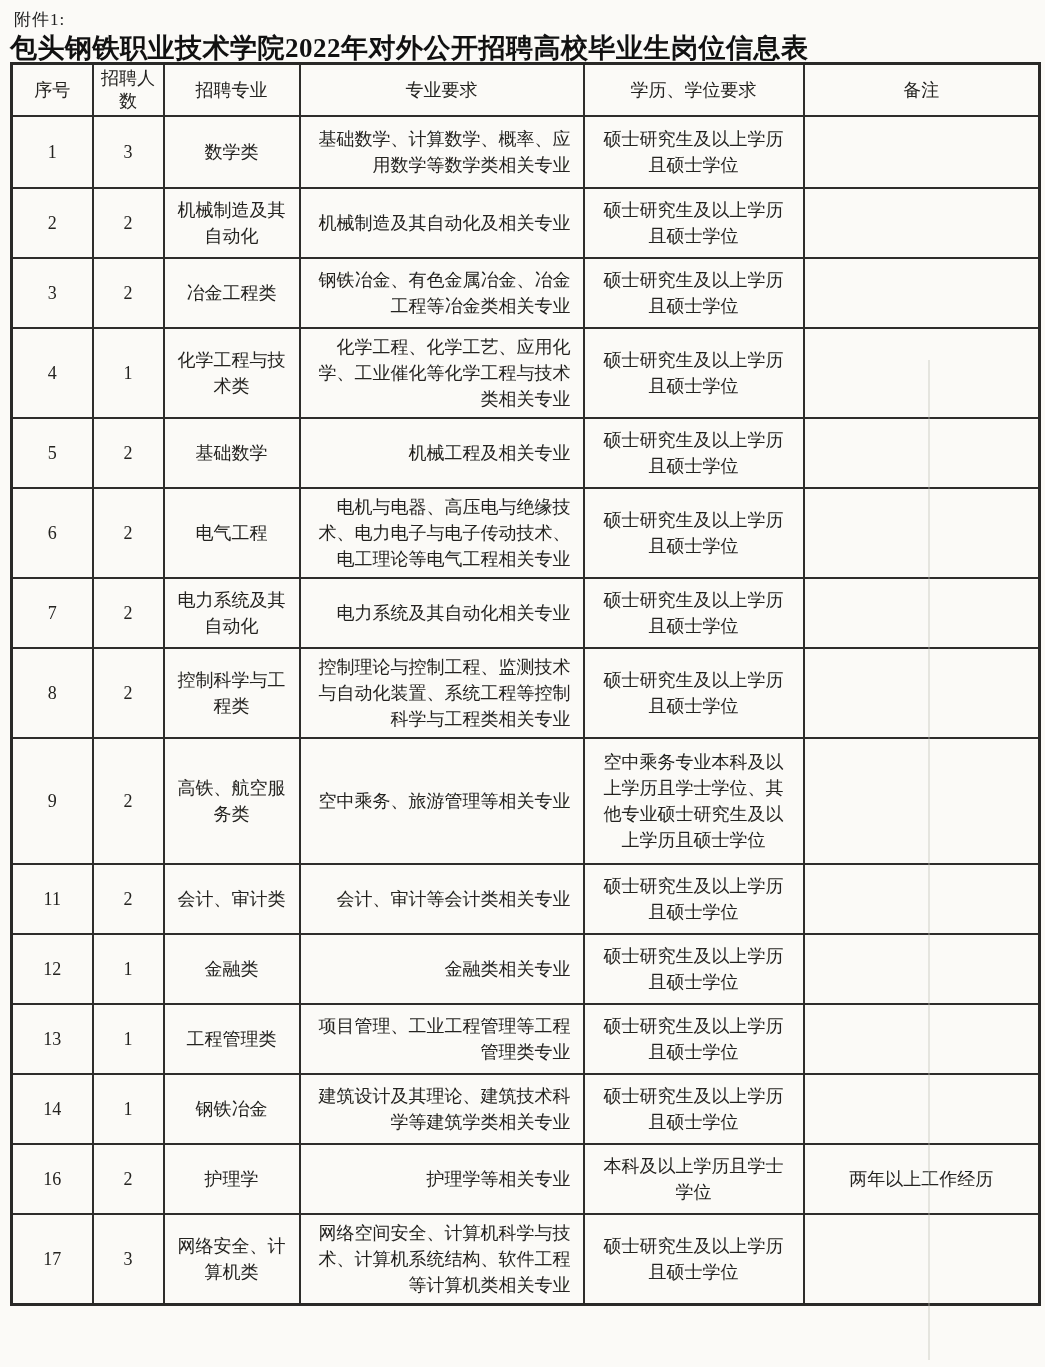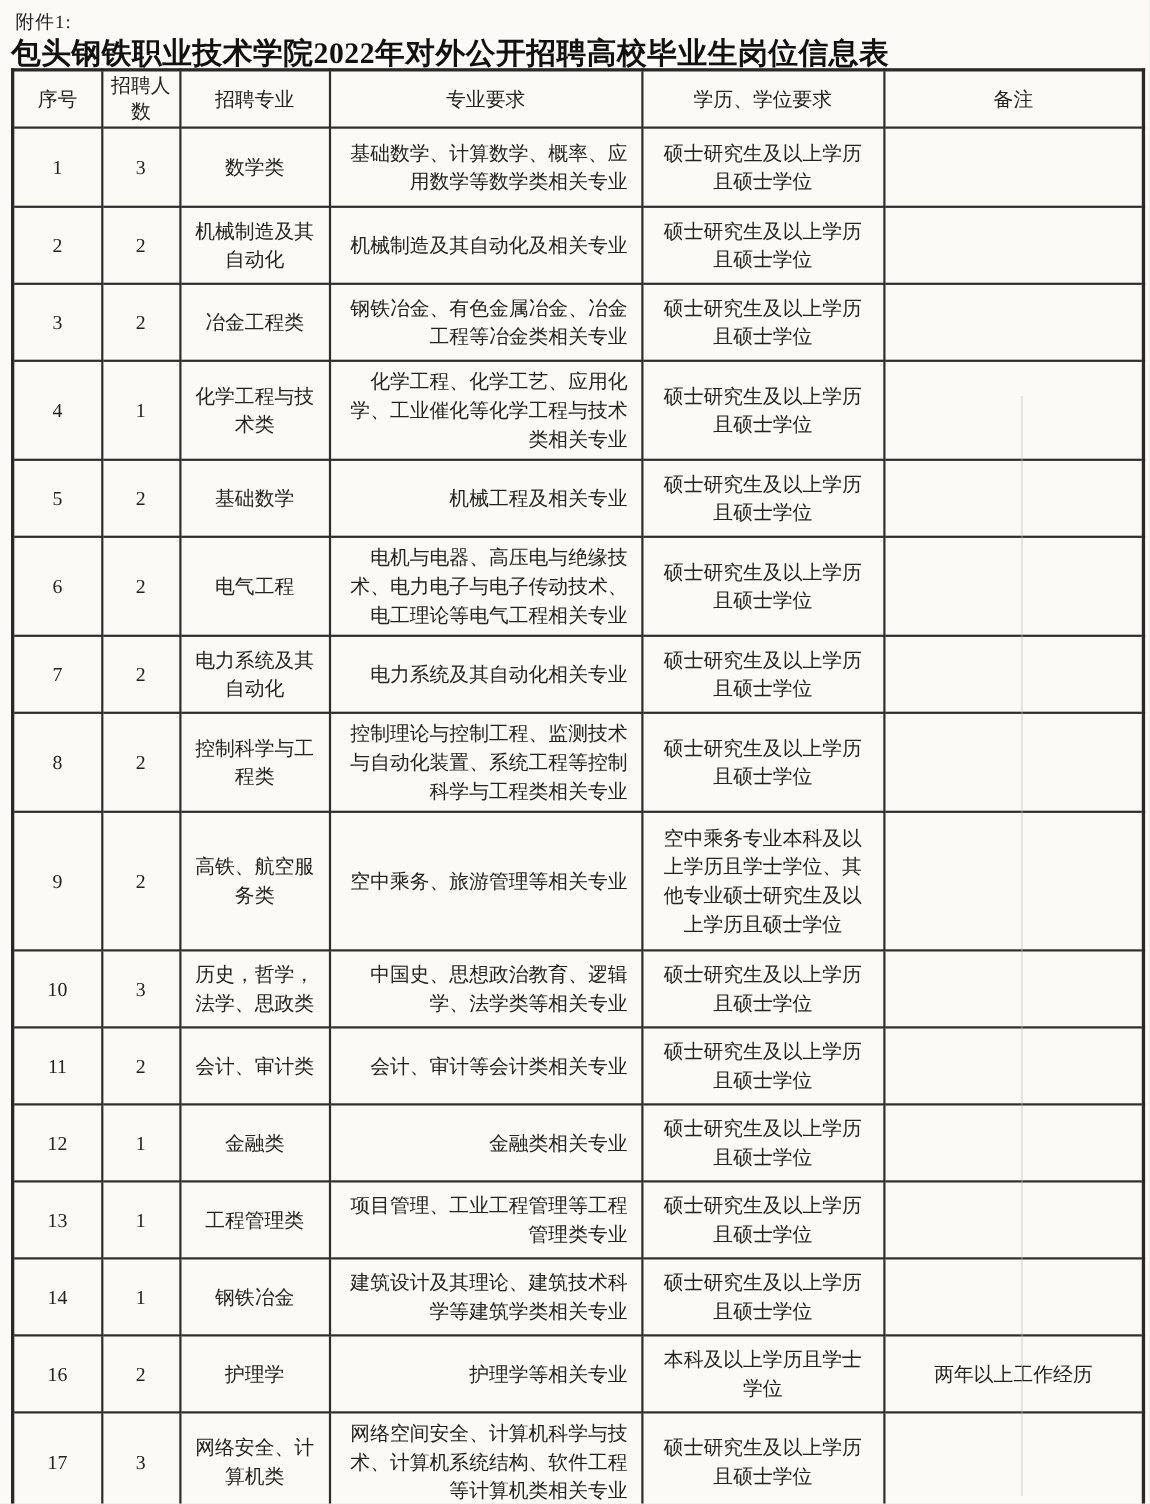--- a/index.html
+++ b/index.html
@@ -156,28 +156,20 @@
     </tr>
         <tr class="tall">
       <td class="c-no">9</td>
       <td class="c-count">2</td>
       <td class="c-major">高铁、航空服务类</td>
       <td class="c-req">空中乘务、旅游管理等相关专业</td>
       <td class="c-edu">空中乘务专业本科及以上学历且学士学位、其他专业硕士研究生及以上学历且硕士学位</td>
       <td class="c-note"></td>
     </tr>
         <tr>
-      <td class="c-no">10</td>
-      <td class="c-count">3</td>
-      <td class="c-major">历史，哲学，法学、思政类</td>
-      <td class="c-req">中国史、思想政治教育、逻辑学、法学类等相关专业</td>
-      <td class="c-edu">硕士研究生及以上学历且硕士学位</td>
-      <td class="c-note"></td>
-    </tr>
-        <tr>
       <td class="c-no">11</td>
       <td class="c-count">2</td>
       <td class="c-major">会计、审计类</td>
       <td class="c-req">会计、审计等会计类相关专业</td>
       <td class="c-edu">硕士研究生及以上学历且硕士学位</td>
       <td class="c-note"></td>
     </tr>
         <tr>
       <td class="c-no">12</td>
       <td class="c-count">1</td>

